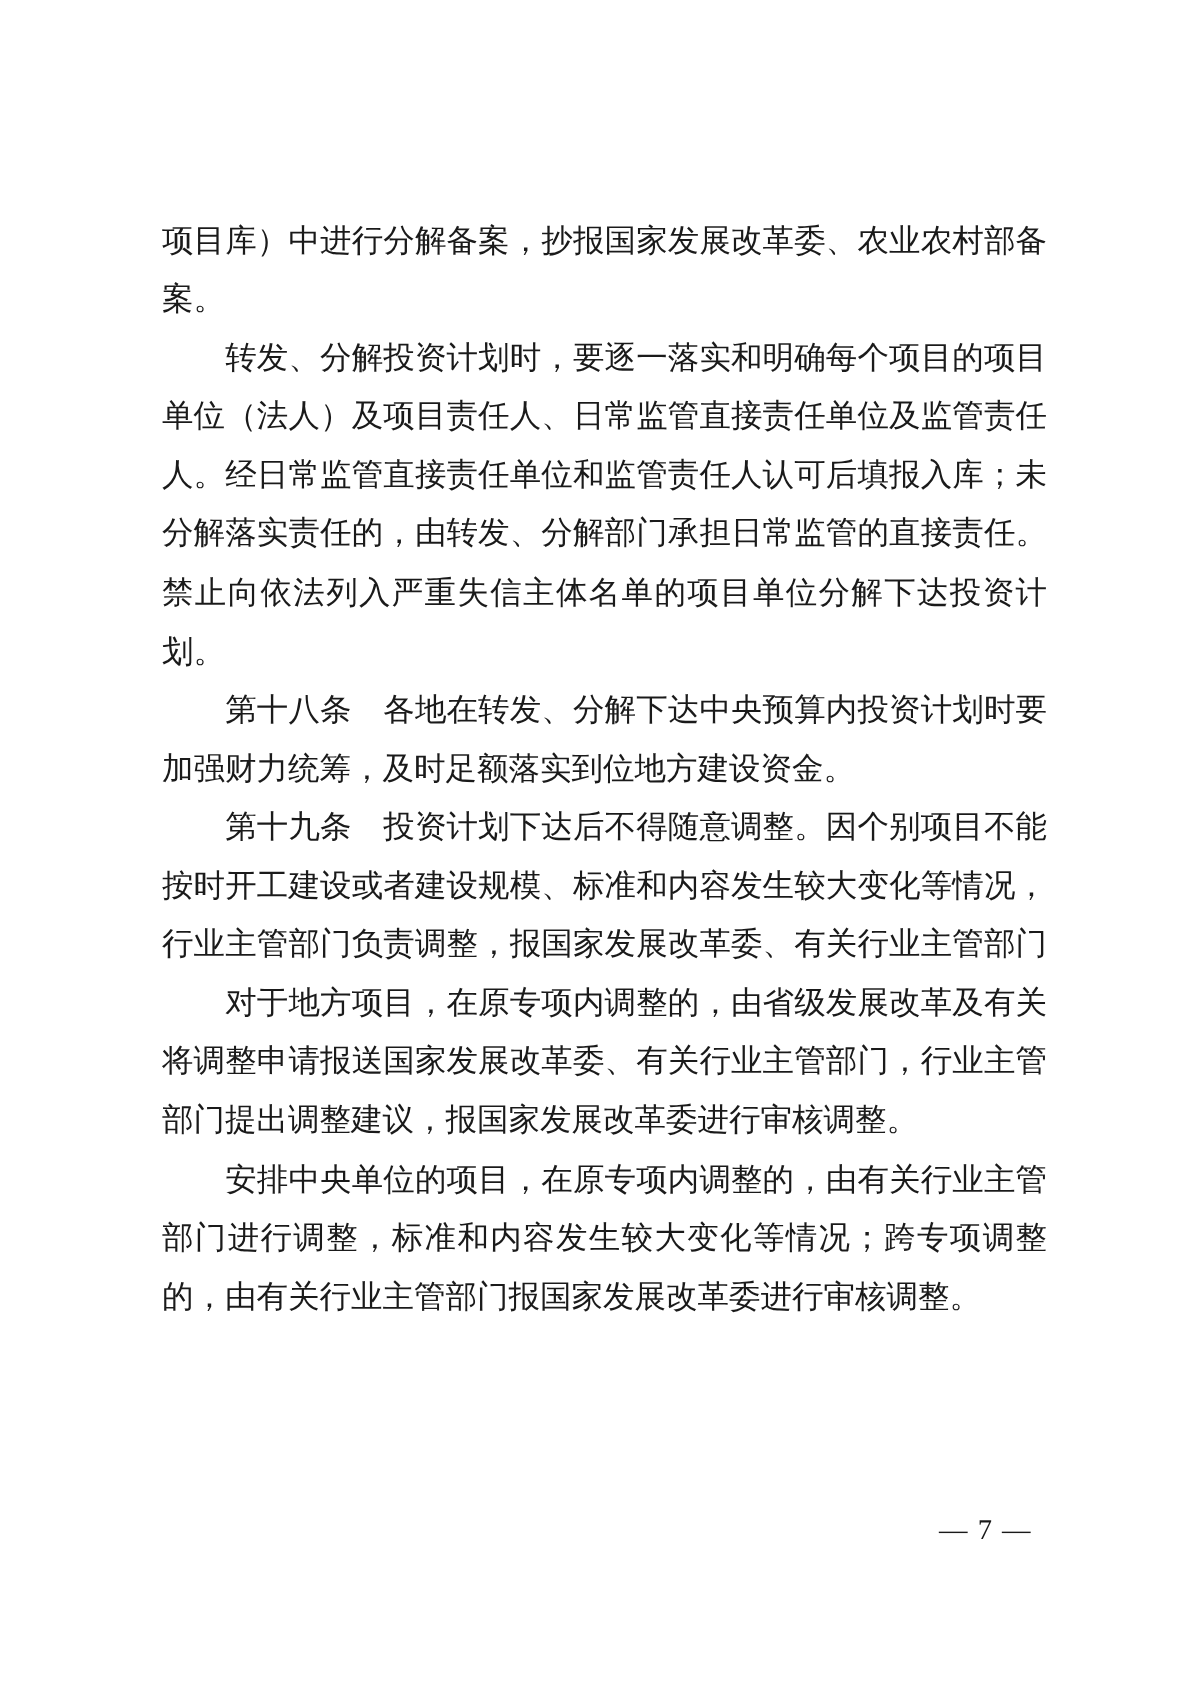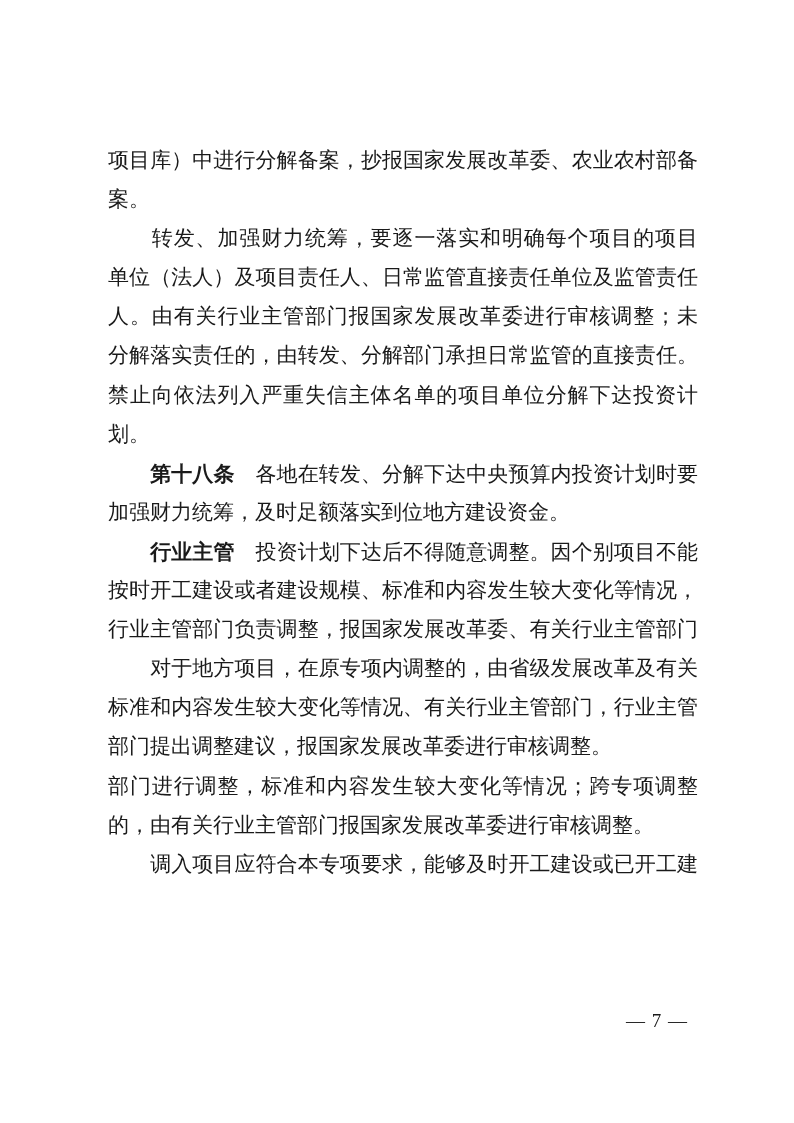--- a/index.html
+++ b/index.html
@@ -28,52 +28,52 @@
     height: 39.1px;
     white-space: normal;
     overflow: hidden;
     text-align: left;
   }
   .line.fill {
     text-align: justify;
     text-align-last: justify;
   }
   .article-heading {
-    font-weight: 700;
+    font-weight: 400;
     font-family: "Liberation Sans", "DejaVu Sans", sans-serif;
   }
   .page-number {
     position: absolute;
     top: 1008px;
     right: 106px;
     font-size: 19px;
     line-height: 26px;
     color: #1a1a1a;
     letter-spacing: 1px;
   }
 </style>
 </head>
 <body>
 
 <div class="page">
   <div class="content">
     <div class="line fill">项目库）中进行分解备案，抄报国家发展改革委、农业农村部备</div>
     <div class="line">案。</div>
-    <div class="line fill">　　转发、加强财力统筹，要逐一落实和明确每个项目的项目</div>
+    <div class="line fill">　　转发、分解投资计划时，要逐一落实和明确每个项目的项目</div>
     <div class="line fill">单位（法人）及项目责任人、日常监管直接责任单位及监管责任</div>
-    <div class="line fill">人。由有关行业主管部门报国家发展改革委进行审核调整；未</div>
+    <div class="line fill">人。经日常监管直接责任单位和监管责任人认可后填报入库；未</div>
     <div class="line fill">分解落实责任的，由转发、分解部门承担日常监管的直接责任。</div>
     <div class="line fill">禁止向依法列入严重失信主体名单的项目单位分解下达投资计</div>
     <div class="line">划。</div>
     <div class="line fill"><span>　　</span><span class="article-heading">第十八条</span><span>　各地在转发、分解下达中央预算内投资计划时要</span></div>
     <div class="line">加强财力统筹，及时足额落实到位地方建设资金。</div>
-    <div class="line fill"><span>　　</span><span class="article-heading">行业主管</span><span>　投资计划下达后不得随意调整。因个别项目不能</span></div>
+    <div class="line fill"><span>　　</span><span class="article-heading">第十九条</span><span>　投资计划下达后不得随意调整。因个别项目不能</span></div>
     <div class="line fill">按时开工建设或者建设规模、标准和内容发生较大变化等情况，</div>
     <div class="line fill">行业主管部门负责调整，报国家发展改革委、有关行业主管部门</div>
     <div class="line fill">　　对于地方项目，在原专项内调整的，由省级发展改革及有关</div>
-    <div class="line fill">标准和内容发生较大变化等情况、有关行业主管部门，行业主管</div>
+    <div class="line fill">将调整申请报送国家发展改革委、有关行业主管部门，行业主管</div>
     <div class="line">部门提出调整建议，报国家发展改革委进行审核调整。</div>
+    <div class="line fill">　　安排中央单位的项目，在原专项内调整的，由有关行业主管</div>
     <div class="line fill">部门进行调整，标准和内容发生较大变化等情况；跨专项调整</div>
     <div class="line">的，由有关行业主管部门报国家发展改革委进行审核调整。</div>
-    <div class="line fill">　　调入项目应符合本专项要求，能够及时开工建设或已开工建</div>
   </div>
   <div class="page-number">— 7 —</div>
 </div>
 
 </body></html>

